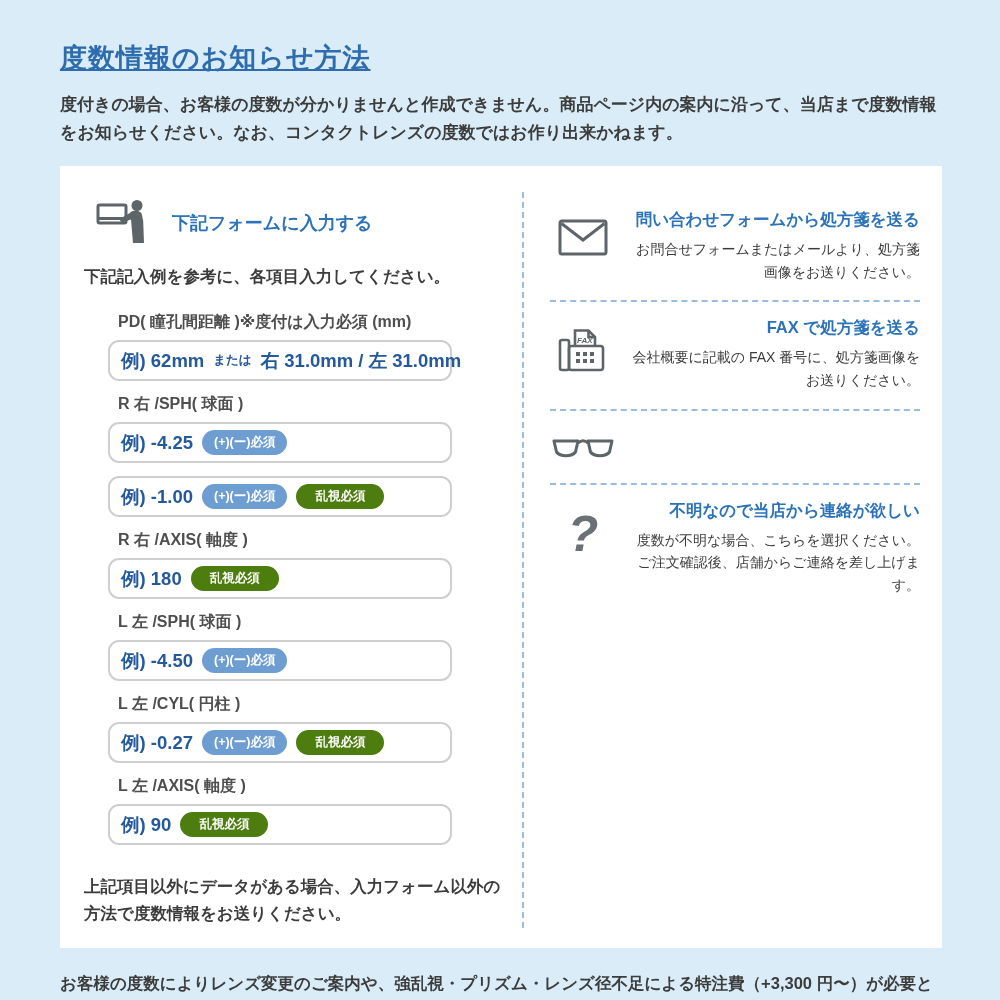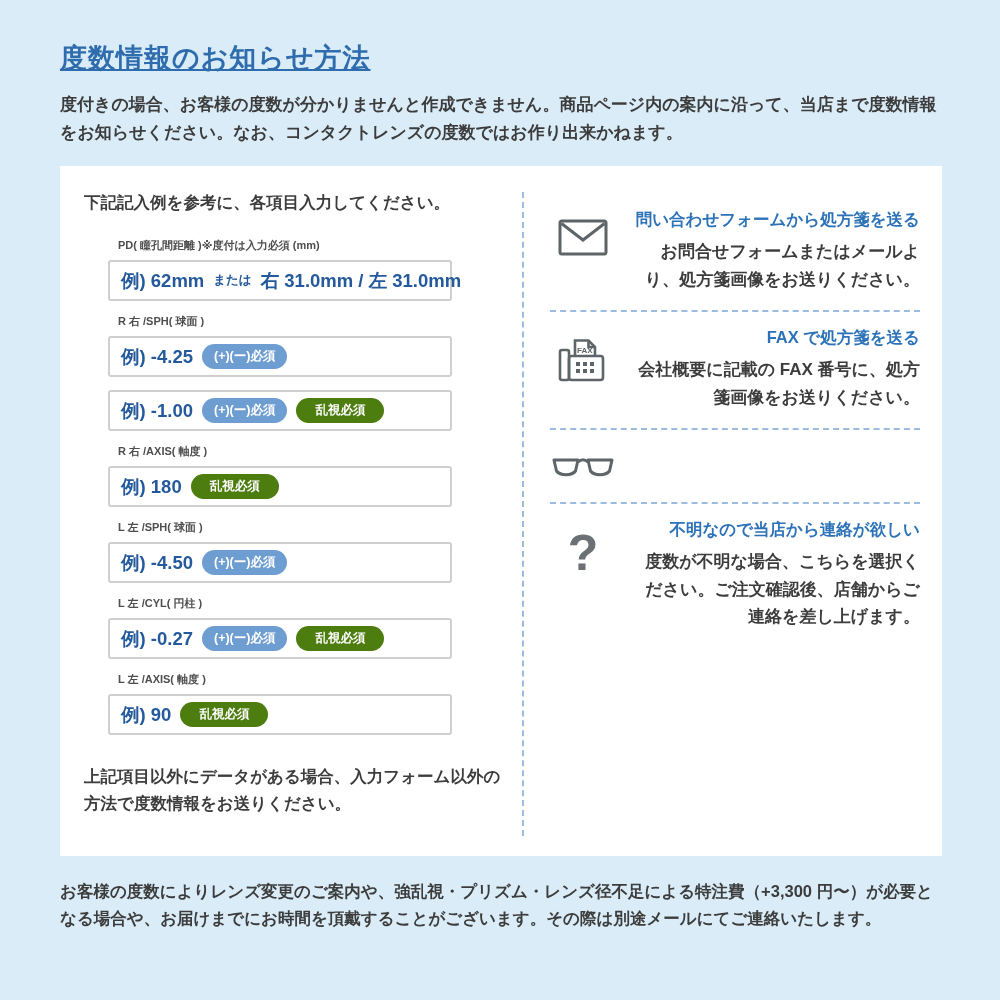--- a/index.html
+++ b/index.html
@@ -35,23 +35,23 @@
     margin-left:6px;
     padding:2px 4px 0 26px;
     text-align:right;
   }
 
   
   .form-header { display:flex; align-items:center; gap:22px; margin:6px 0 18px 12px; }
   .form-title { color:#2c72b8; font-size:18px; font-weight:bold; }
   .form-sub { font-size:16.5px; font-weight:600; margin:0 0 24px 0; }
   .fields { margin-left:24px; width:344px; }
-  .field-label { font-size:11px; font-weight:bold; color:#4e4e4e; margin:0 0 7px 10px; }
+  .field-label { font-size:16px; font-weight:bold; color:#4e4e4e; margin:0 0 7px 10px; }
   .field-box {
-    border:2px solid #cfcfcf; border-radius:3px;
+    border:2px solid #cfcfcf; border-radius:11px;
     padding:5px 11px; min-height:27px;
     display:flex; align-items:center; gap:9px;
     margin-bottom:13px; background:#fff;
   }
   .example { color:#24599c; font-weight:bold; font-size:18.5px; white-space:nowrap; }
   .example-small { color:#24599c; font-weight:bold; font-size:12.5px; white-space:nowrap; }
   .badge {
     color:#fff; font-weight:bold; font-size:12.5px;
     border-radius:999px; padding:4px 12px; white-space:nowrap;
   }
@@ -59,42 +59,54 @@
   .badge.astigmatism { background:#4d7c0f; padding:4px 19px; }
   .form-note { font-size:16.5px; font-weight:600; line-height:1.65; margin:28px 4px 0 0; }
 
   
   .method { display:flex; gap:14px; padding:15px 0 17px 0; }
   .method + .method { border-top:2px dashed #9bbbdf; }
   .method-icon-cell {
     width:66px; flex:0 0 66px;
     display:flex; justify-content:center; align-items:flex-start;
     padding-top:10px;
+    font-style:italic;
   }
   .method-body { flex:1; }
   .method-title { color:#2c72b8; font-size:16.5px; font-weight:bold; margin:0 0 7px 0; }
-  .method-desc { font-size:17px; font-weight:700; line-height:1.62; margin:0; color:#3c3c3c; }
+  .method-desc { font-size:14px; font-weight:400; line-height:1.62; margin:0; color:#3c3c3c; }
 
   .page-footer {
     font-size:16.5px; font-weight:600; line-height:1.65;
     margin:22px 0 0 0;
   }
 </style>
 </head>
 <body>
 
 <div class="wrap">
 
   <h1 class="page-title">度数情報のお知らせ方法</h1>
 
   <p class="intro">度付きの場合、お客様の度数が分かりませんと作成できません。商品ページ内の案内に沿って、当店まで度数情報をお知らせください。なお、コンタクトレンズの度数ではお作り出来かねます。</p>
 
   <div class="card">
 
     <div class="col-left">
+      <div class="form-header">
+        <span class="form-icon"><svg width="54" height="46" viewBox="0 0 54 46">
+              <g fill="none" stroke="#5d6569" stroke-width="3">
+                <rect x="2" y="7" width="28" height="18" rx="1.5"></rect>
+                <path d="M2 20.5 h28"></path>
+              </g>
+              <circle cx="41" cy="7.5" r="5.5" fill="#5d6569"></circle>
+              <path d="M45.5 15 q-7 -5 -12.5 0.5 l-9.5 5.5 1.8 3.8 9.7 -3.3 2 23.5 h11 l-0.8 -22 z" fill="#5d6569"></path>
+            </svg></span>
+        <span class="form-title">下記フォームに入力する</span>
+      </div>
       <p class="form-sub">下記記入例を参考に、各項目入力してください。</p>
 
       <div class="fields">
   <div class="field">
     <div class="field-label">PD( 瞳孔間距離 )※度付は入力必須 (mm)</div>
     <div class="field-box">
       <span class="example">例) 62mm</span>
       <span class="example-small">または</span>
       <span class="example">右 31.0mm / 左 31.0mm</span>
       <span class="badges" style="display:flex;gap:9px;align-items:center;"></span>

